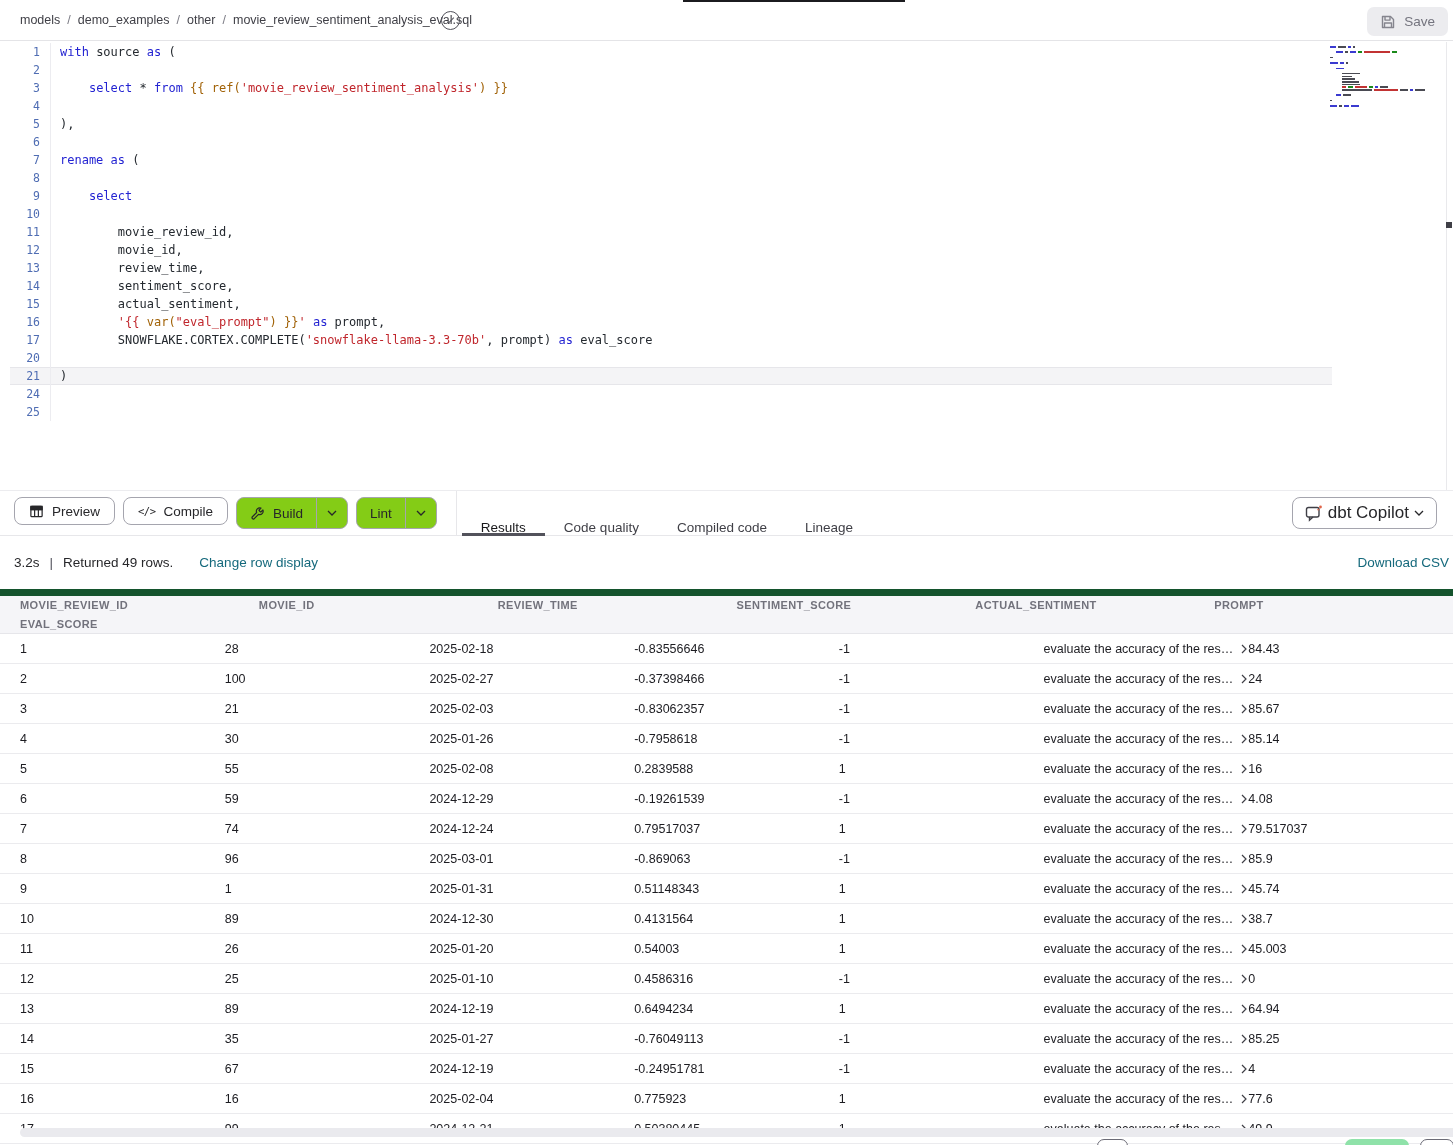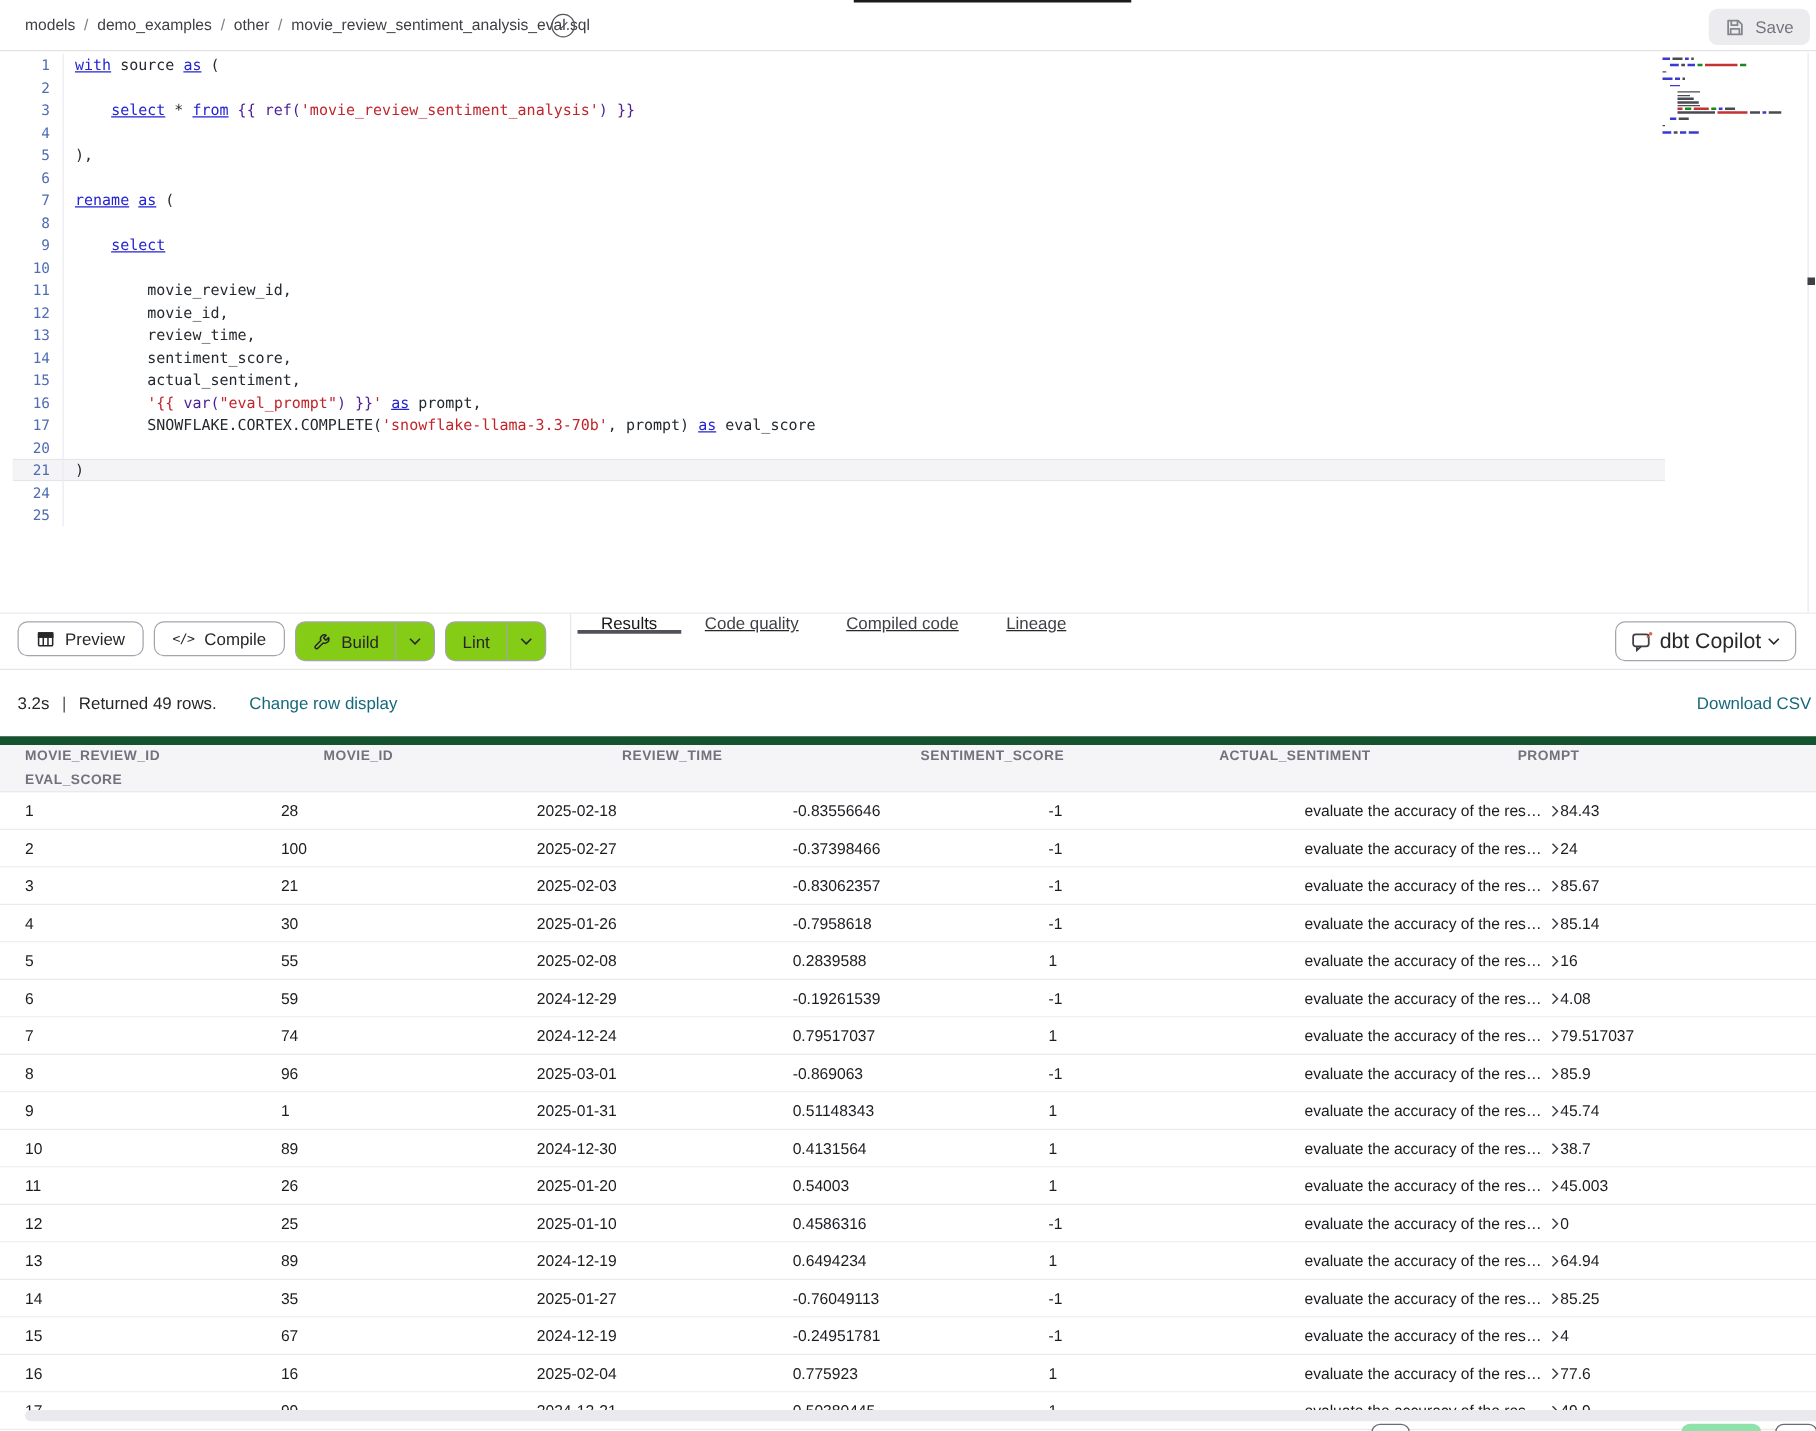--- a/index.html
+++ b/index.html
@@ -17,36 +17,36 @@
   .crumb-icon { width:19px; height:19px; border:1.3px solid #52525b; border-radius:50%; margin-left:5px; position:relative; flex:none; }
   .crumb-icon::after { content:""; position:absolute; left:4.5px; top:8px; width:8px; height:0; border-top:1.4px solid #52525b; transform:rotate(-45deg); }
   .save-btn { position:absolute; right:5px; top:7px; height:29px; padding:0 13px; background:#ececef; border:none; border-radius:7px; color:#74747e; font-size:13.5px; display:flex; align-items:center; gap:8px; font-family:inherit; }
   
   .editor { position:absolute; top:42px; left:0; right:0; height:448px; background:#fff; overflow:hidden; }
   .code-area { position:absolute; left:10px; top:1px; right:7px; }
   .code-row { display:flex; height:18px; line-height:18px; font-family:"DejaVu Sans Mono", monospace; font-size:12px; white-space:pre; }
   .gutter { width:40px; flex:none; text-align:right; padding-right:10px; color:#4f6db3; font-size:11.5px; }
   .code-text { border-left:1px solid #ececf0; padding-left:9px; flex:1; }
   .code-row.hl { background:#f4f4f6; box-shadow: inset 0 1px 0 #e6e6ea, inset 0 -1px 0 #e6e6ea; max-width:1322px; }
-  .kw { color:#2323d2;text-decoration:underline; } .str { color:#c0262c; } .atom { color:#4c1d95; } .pl { color:#24292f; }
+  .kw { color:#2323d2; } .str { color:#c0262c; } .atom { color:#a16207; } .pl { color:#24292f; }
   .minimap { position:absolute; top:4px; right:15px; width:108px; }
   .mm-row { height:1.6px; margin-bottom:1.1px; display:flex; gap:2px; }
   .mm-row i { height:100%; display:block; }
   .editor-right-border { position:absolute; right:6px; top:0; bottom:0; width:1px; background:#e9e9ec; }
   .vthumb { position:absolute; right:1px; top:180px; width:6px; height:6px; background:#3f3f46; }
   
   .panelbar { position:absolute; top:490px; left:0; right:0; height:46px; background:#fff; border-top:1px solid #ececef; border-bottom:1px solid #e7e7ea; display:flex; align-items:center; }
   .btn-group { display:flex; gap:8px; margin-left:14px; }
   .btn { border:1px solid #a5a5ae; border-radius:8px; height:28px; display:flex; align-items:center; gap:8px; padding:0 14px; font-size:13.5px; color:#27272a; background:#fff; font-family:inherit; }
   .split-btn { border:1px solid #a5a5ae; border-radius:8px; height:32px; display:flex; align-items:stretch; background:#84cc16; overflow:hidden; }
   .split-main { display:flex; align-items:center; gap:8px; padding:0 13px; font-size:13.5px; }
   .split-arrow { display:flex; align-items:center; padding:0 10px; border-left:1px solid #a5a5ae; }
   .code-glyph { font-family:"DejaVu Sans Mono", monospace; font-size:10.5px; color:#27272a; letter-spacing:-0.5px; }
   .pb-divider { width:1px; align-self:stretch; background:#e7e7ea; margin-left:19px; }
-  .tabs { display:flex; margin-left:22px; gap:34px; height:100%; align-items:flex-start;text-decoration:underline; }
+  .tabs { display:flex; margin-left:22px; gap:34px; height:100%; align-items:flex-end; }
   .tab { position:relative; display:flex; align-items:center; padding:0 2px; font-size:13.5px; color:#3f3f46; }
   .tab.active { color:#18181b; }
   .tab.active::after { content:""; position:absolute; left:-17px; right:-17px; bottom:-1px; height:3px; background:#52525b; }
   .copilot-btn { margin-left:auto; margin-right:16px; border:1px solid #a5a5ae; border-radius:8px; height:32px; display:flex; align-items:center; gap:5px; padding:0 12px; font-size:17px; color:#27272a; background:#fff; font-family:inherit; }
   
   .meta { position:absolute; top:537px; left:0; right:0; height:51px; display:flex; align-items:center; font-size:13.5px; color:#27272a; }
   .meta-left { margin-left:14px; display:flex; align-items:center; gap:10px; }
   .meta-pipe { color:#52525b; }
   .teal-link { color:#15697c; margin-left:26px; cursor:pointer; }
   .download-link { margin-left:auto; margin-right:4px; color:#15697c; cursor:pointer; }

